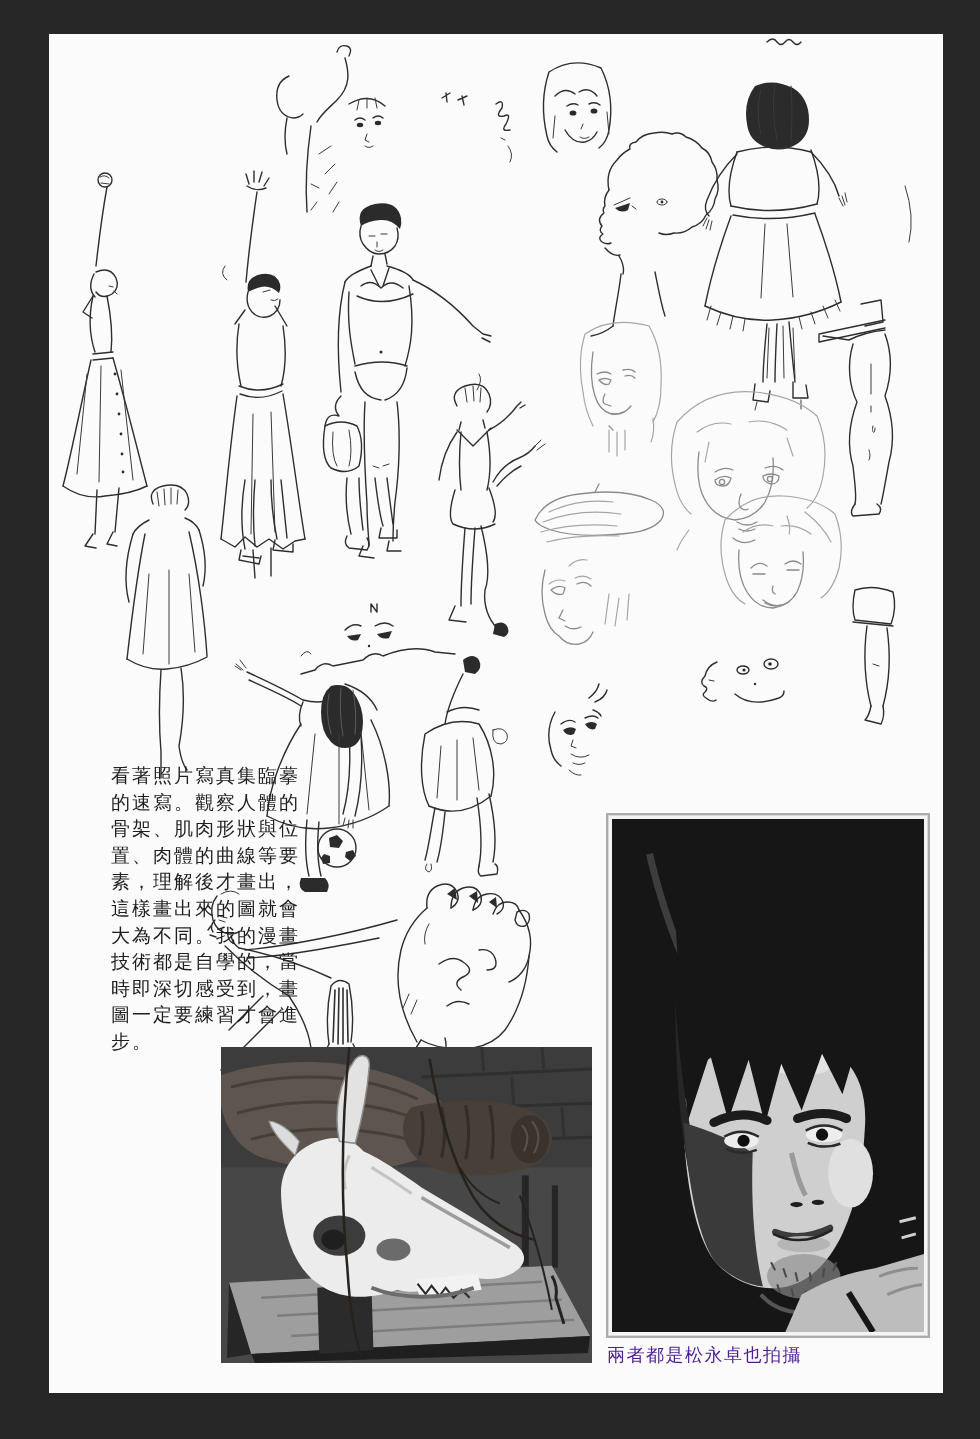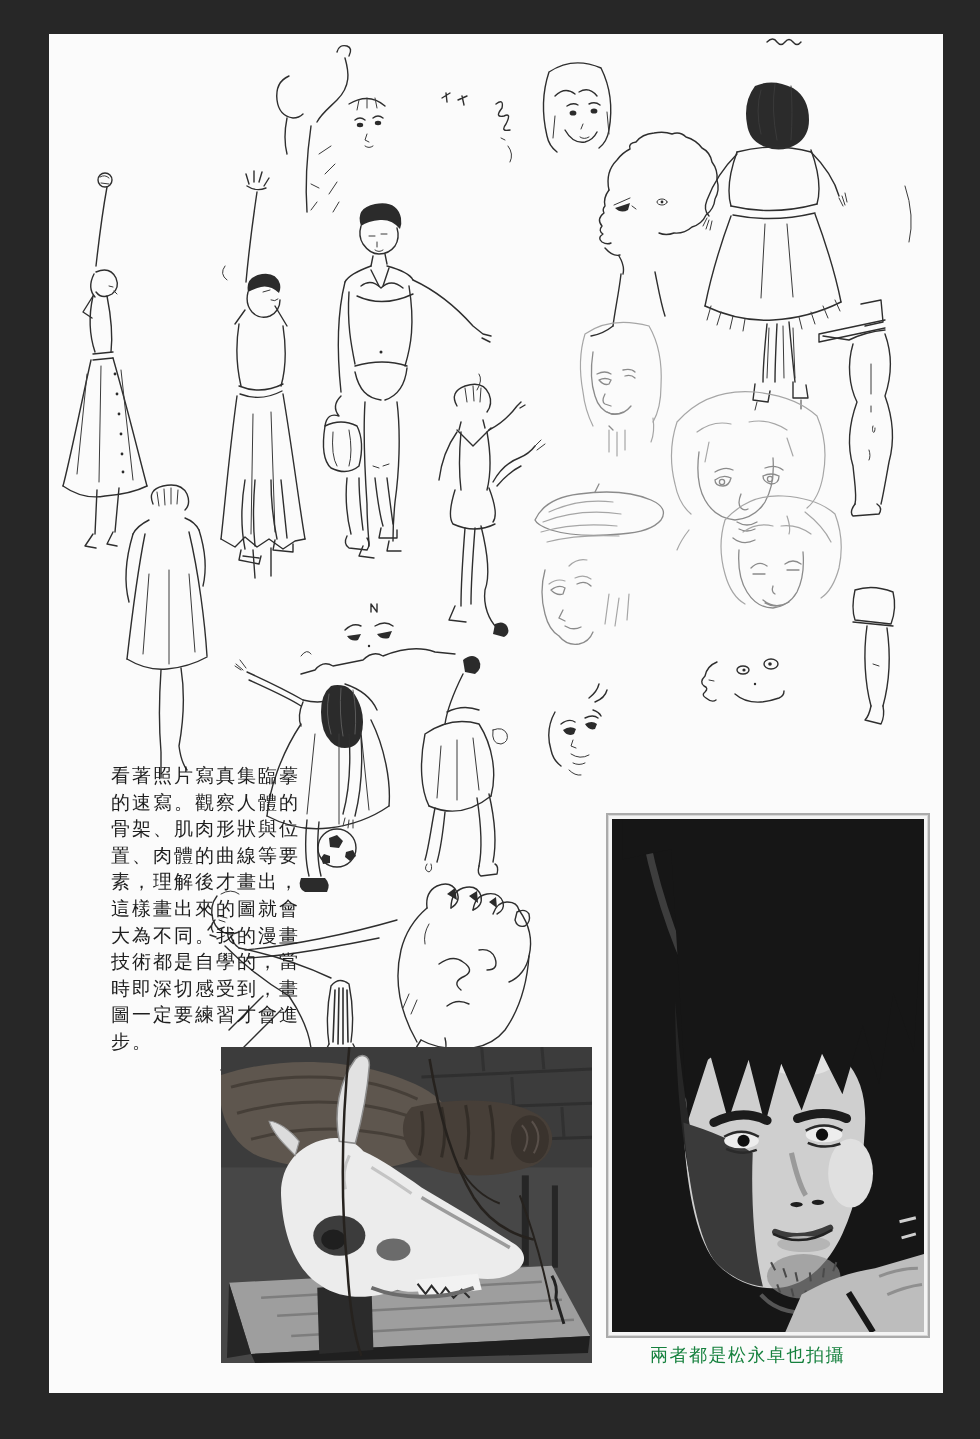--- a/index.html
+++ b/index.html
@@ -8,21 +8,21 @@
   .page{position:absolute;left:49px;top:34px;width:894px;height:1359px;background:#fbfbfb;}
   .sketches{position:absolute;left:0;top:0;width:894px;height:1359px;}
   .ink{stroke:#2e2e2e;stroke-width:1.4;fill:none;stroke-linecap:round;stroke-linejoin:round;}
   .ink-thin{stroke:#3a3a3a;stroke-width:1;fill:none;stroke-linecap:round;}
   .inkfill{fill:#2b2b2b;stroke:none;}
   .pencil{stroke:#a6a6a6;stroke-width:1.2;fill:none;stroke-linecap:round;stroke-linejoin:round;}
   .pencil-d{stroke:#8b8b8b;stroke-width:1.3;fill:none;stroke-linecap:round;}
   .text-block{position:absolute;color:#1e1e1e;white-space:pre-line;z-index:5;}
   .tb1{left:14px;top:728px;width:230px;font-size:19px;line-height:26.6px;letter-spacing:2px;margin-left:48px;}
   .tb2{left:19px;top:1024px;width:200px;font-size:16.5px;line-height:26.4px;letter-spacing:1px;}
-  .caption{position:absolute;left:558px;top:1309px;font-size:18px;letter-spacing:1.5px;color:#15803d;z-index:5;margin-left:43px;}
+  .caption{position:absolute;left:558px;top:1309px;font-size:18px;letter-spacing:1.5px;color:#4c1d95;z-index:5;}
   .still-life{position:absolute;left:172px;top:1013px;width:371px;height:316px;z-index:2;}
   .still-life svg{display:block;width:100%;height:100%;}
   .portrait-frame{position:absolute;left:557px;top:779px;width:324px;height:525px;box-sizing:border-box;
      border:2px solid #ababab;background:#f4f4f4;padding:4px;box-shadow:0 0 0 1px #d8d8d8 inset;z-index:2;}
   .portrait-frame svg{display:block;width:100%;height:100%;}
 </style>
 </head>
 <body>
 
 <div class="stage">

